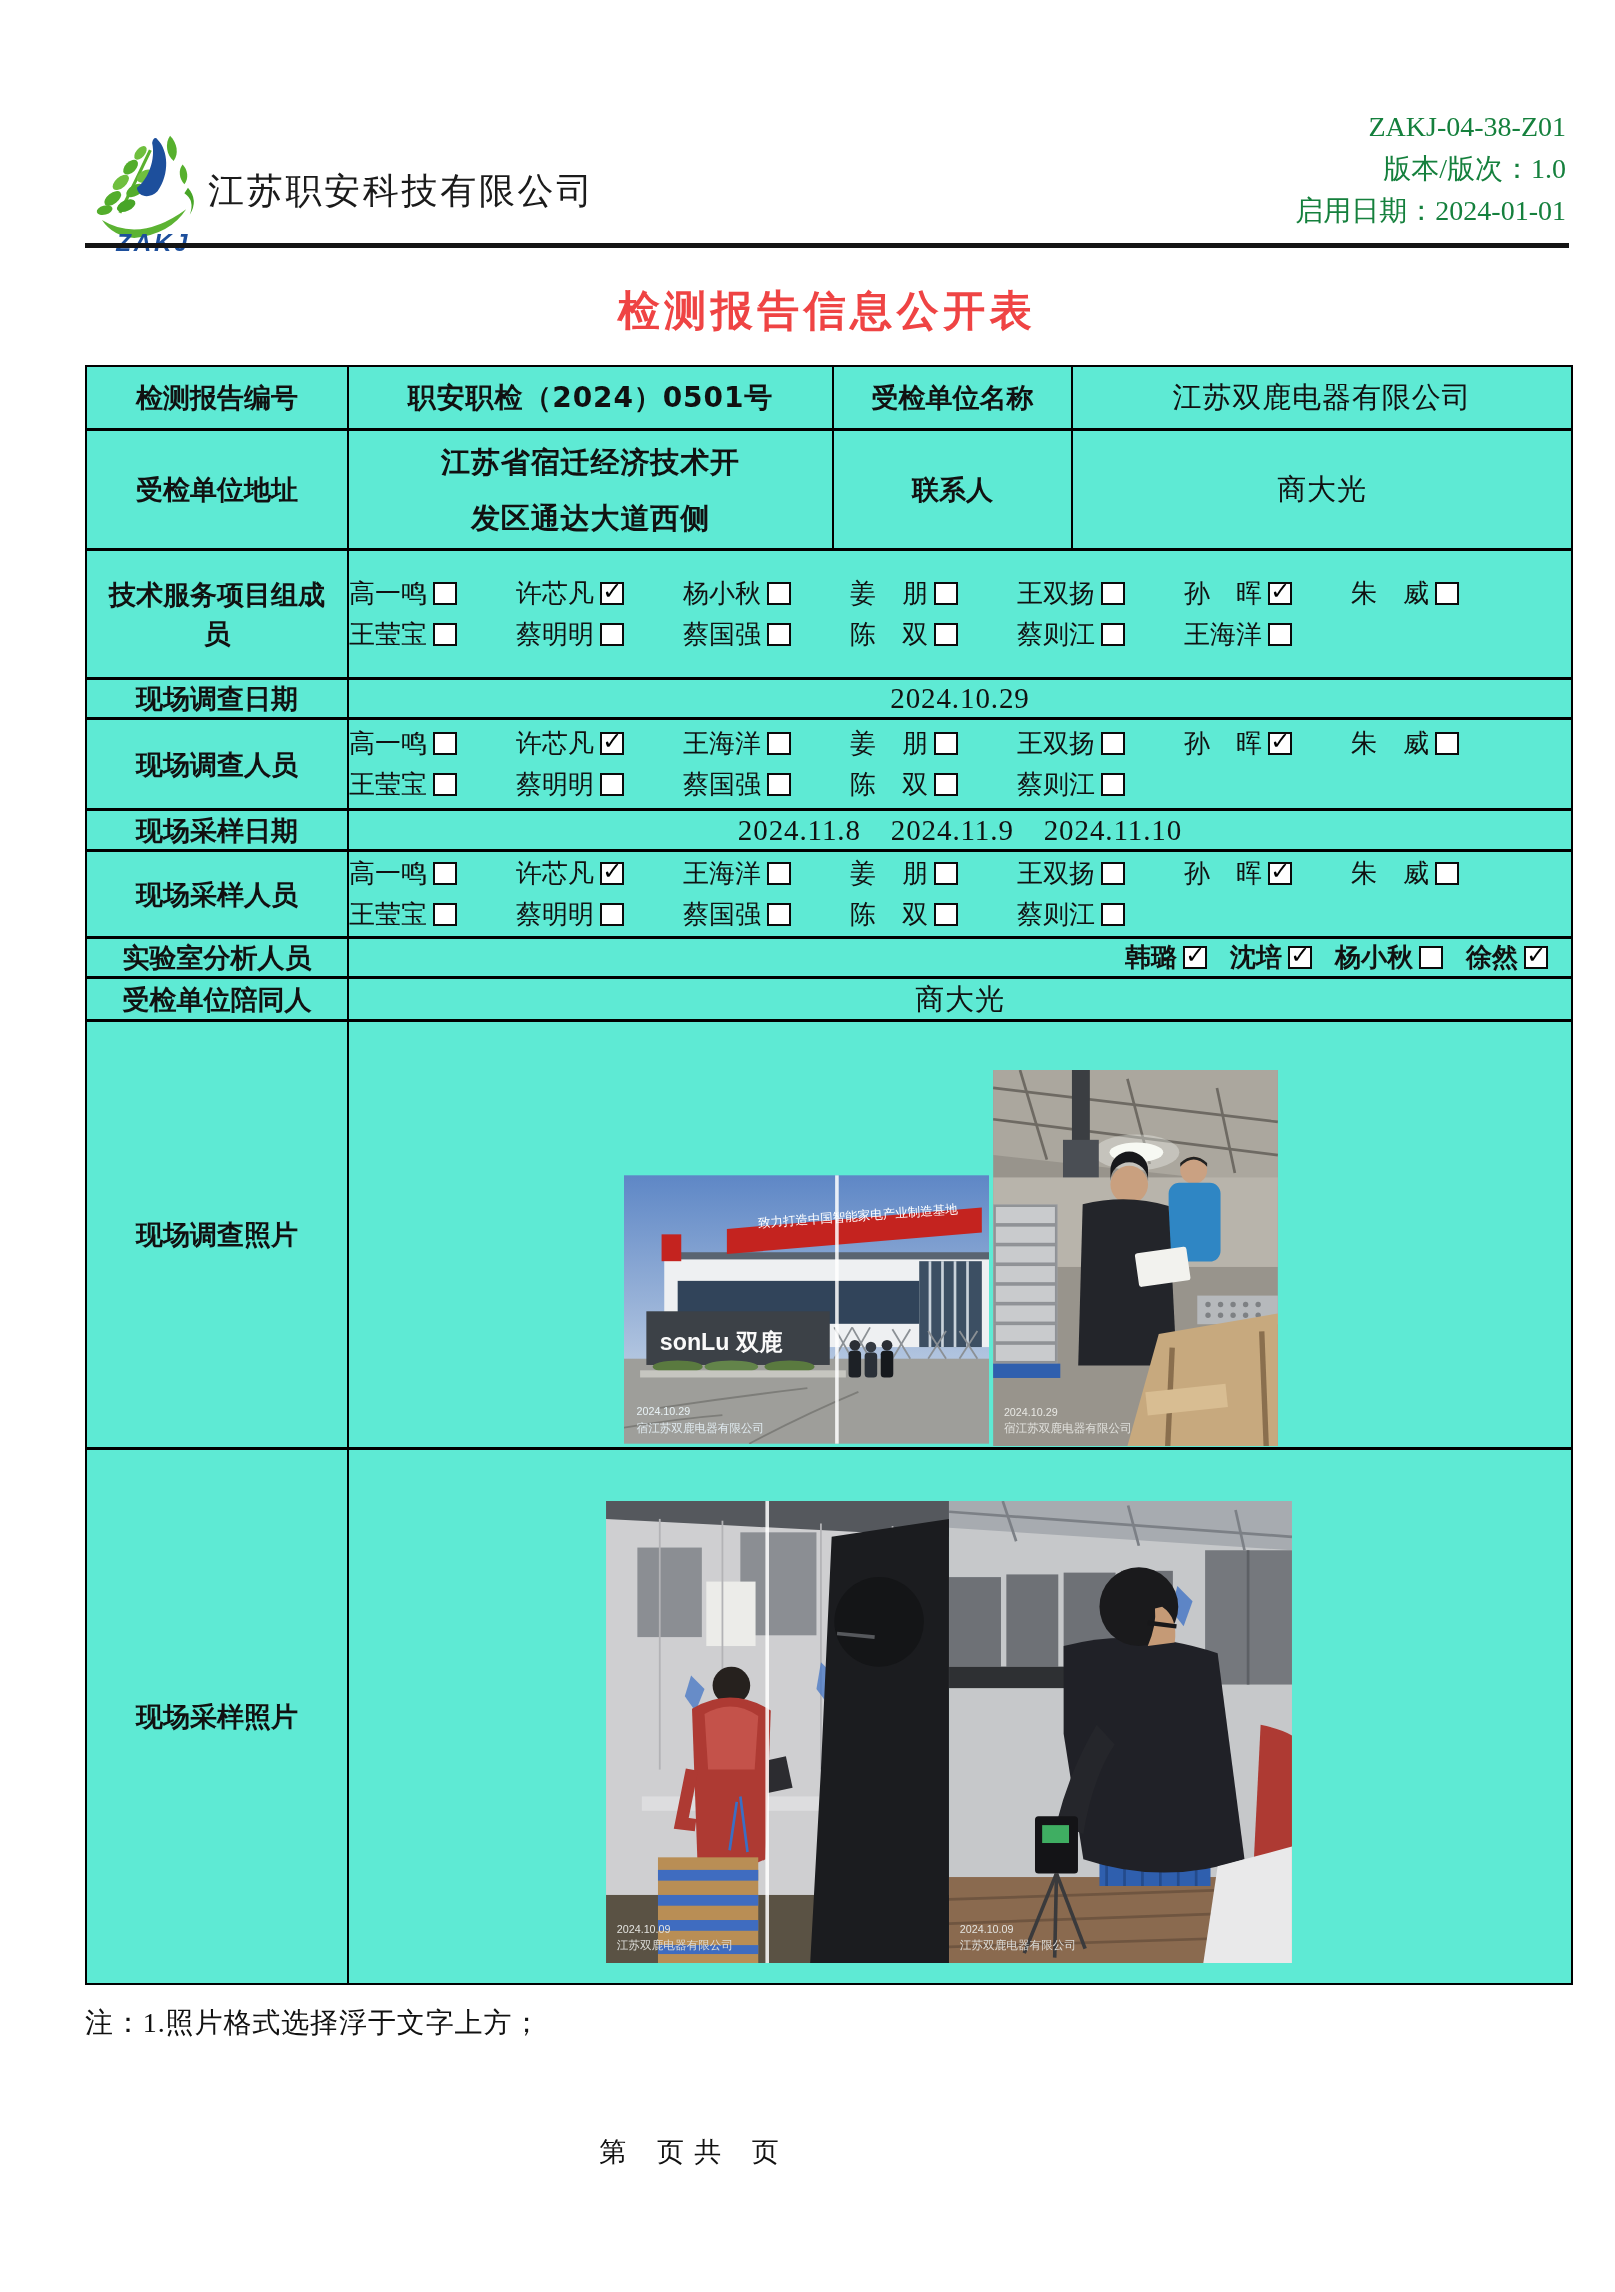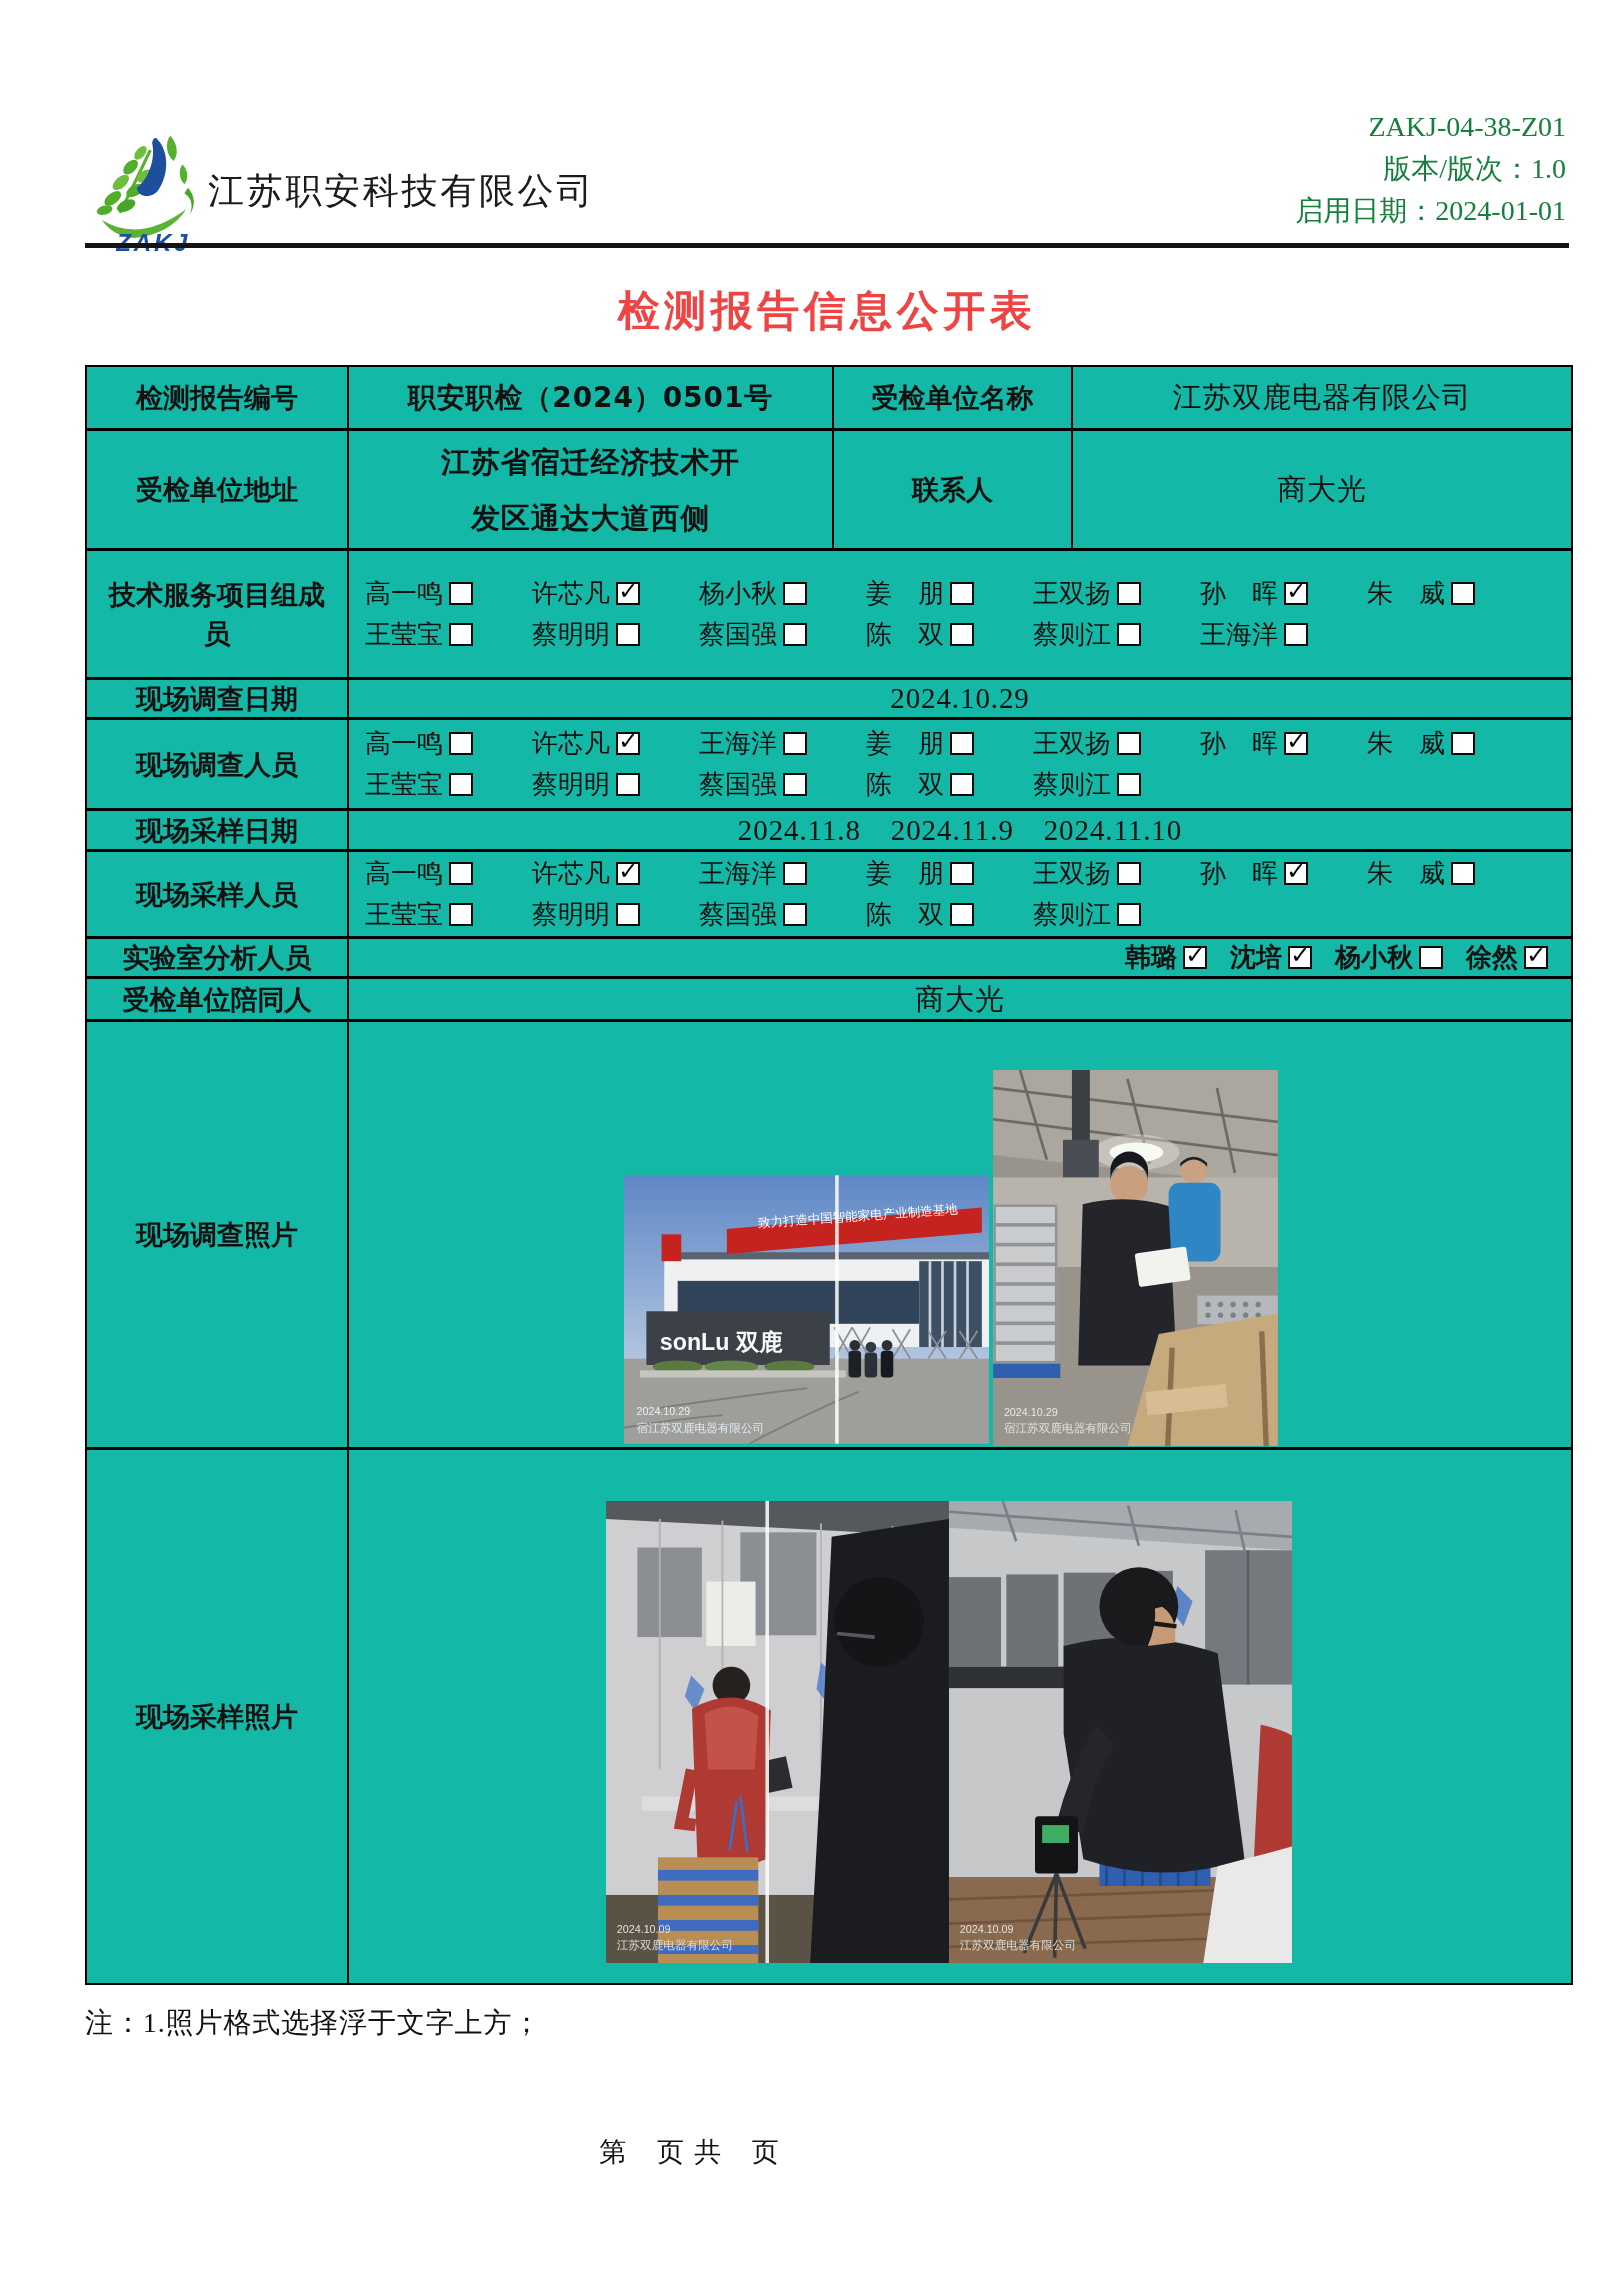--- a/index.html
+++ b/index.html
@@ -11,36 +11,36 @@
   .logo{left:93px;top:125px;width:112px;height:130px;}
   .company-name{left:208px;top:167px;font-size:36px;letter-spacing:2.7px;color:#1b1b1b;}
   .doc-meta{right:50px;top:106px;text-align:right;font-size:28px;line-height:42px;color:#15803d;}
   .header-rule{left:85px;top:243px;width:1484px;height:4.5px;background:#141414;}
 
   
   .doc-title{left:85px;top:283px;width:1484px;text-align:center;font-size:42px;font-weight:bold;
              font-family:"DejaVu Sans","Liberation Sans",sans-serif;letter-spacing:4.5px;color:#ef4444;}
 
   
-  .sheet{left:85px;top:365px;width:1484px;border:2.7px solid #000;background:#14b8a6;}
+  .sheet{left:85px;top:365px;width:1484px;border:2.7px solid #000;background:#5eead4;}
   .trow{display:flex;border-top:3.6px solid #000;}
   .trow:first-child{border-top:none;}
   .cell{display:flex;align-items:center;justify-content:center;box-sizing:border-box;}
   .c1{width:262px;border-right:2.7px solid #000;}
   .c2{width:485px;border-right:2.7px solid #000;font-weight:bold;}
   .c3{width:239px;border-right:2.7px solid #000;}
   .c4{flex:1;}
   .cfill{flex:1;}
   .lbl{font-family:"DejaVu Sans","Liberation Sans",sans-serif;font-weight:bold;font-size:27px;
        text-align:center;line-height:39px;padding:0 16px;}
   .serifval{font-size:29px;letter-spacing:0.9px;text-align:center;line-height:47px;}
   .boldval{font-family:"DejaVu Sans","Liberation Sans",sans-serif;font-weight:bold;font-size:28px;letter-spacing:0.9px;}
 
   
-  .people{flex-wrap:wrap;align-content:center;justify-content:flex-start;padding-left:16px;}
+  .people{flex-wrap:wrap;align-content:center;justify-content:flex-start;}
   .people .p{width:167px;height:41px;display:flex;align-items:center;font-size:26px;}
   .pname{white-space:pre;}
   .checkbox{width:19.7px;height:19.7px;border:2.7px solid #0a0a0a;display:inline-block;margin-left:6.3px;
             position:relative;flex:none;background:#fff;}
   .checkbox.checked::after{content:"✓";position:absolute;left:0px;top:-6.3px;font-size:24px;font-weight:bold;
             font-family:"DejaVu Sans",sans-serif;color:#000;}
   .lab-row{justify-content:flex-end;font-weight:bold;}
   .lab-row .p{display:flex;align-items:center;font-size:26px;margin-right:23px;}
 
   

